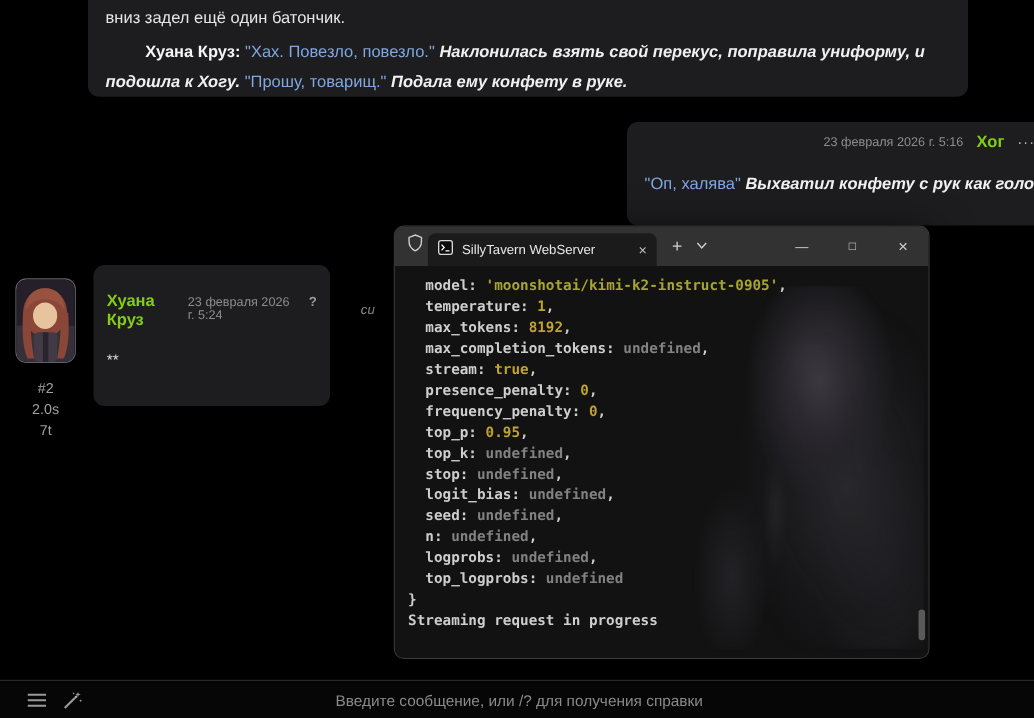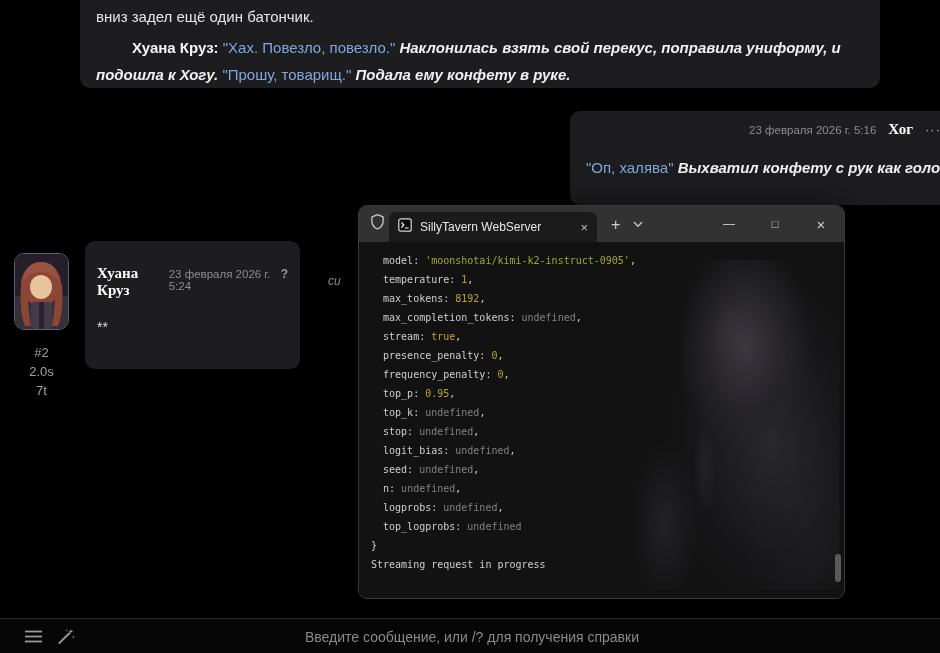--- a/index.html
+++ b/index.html
@@ -12,21 +12,21 @@
   .msg-top .line1{margin-bottom:6px;line-height:22px;}
   .rich{line-height:27px;}
   .sp-plain{color:#e6e6e6;}
   .sp-bold{color:#f5f5f5;font-weight:bold;margin-left:36px;}
   .sp-quote{color:#7fa7e0;}
   .sp-action{color:#f0f0f0;font-style:italic;font-weight:600;}
 
   .msg-hog{left:570px;top:111px;width:385px;height:94px;padding:10px 14px 0 16px;z-index:2;}
   .hog-header{display:flex;justify-content:flex-end;align-items:center;gap:12px;}
   .timestamp{color:#8d8d8d;font-size:11.5px;}
-  .char-name{color:#ffffff;font-weight:bold;font-size:15px;font-family:Liberation Serif, serif;}
+  .char-name{color:#84cc16;font-weight:bold;font-size:15px;}
   .msg-menu{color:#c0c0c0;font-size:13px;letter-spacing:1px;cursor:pointer;}
   .hog-body{margin-top:16px;font-size:15px;white-space:nowrap;}
 
   .msg-juana{left:85px;top:241px;width:215px;height:128px;padding:24px 12px 12px 12px;}
   .juana-header{display:flex;align-items:baseline;gap:9px;}
   .flag-q{color:#9a9a9a;font-size:12px;font-weight:bold;}
   .juana-body{margin-top:20px;font-size:14px;color:#dcdcdc;}
 
   .partial-text{position:absolute;left:328px;top:274px;color:#9a9a9a;font-size:12px;font-style:italic;}
 
@@ -55,21 +55,21 @@
   .term-body{position:absolute;top:36px;left:0;right:0;bottom:0;background:#121212;}
   .term-art{position:absolute;right:4px;top:18px;width:250px;height:330px;z-index:1;filter:blur(1px);opacity:.95;
     background:
       radial-gradient(ellipse 95px 150px at 62% 26%, #3d3b41 0%, rgba(40,38,44,.75) 45%, transparent 72%),
       radial-gradient(ellipse 140px 230px at 72% 55%, #2a2a2f 0%, rgba(28,28,32,.6) 50%, transparent 75%),
       radial-gradient(ellipse 34px 46px at 58% 22%, rgba(214,206,206,.34) 0%, transparent 70%),
       radial-gradient(ellipse 16px 70px at 46% 62%, rgba(190,190,198,.18) 0%, transparent 72%),
       radial-gradient(ellipse 90px 160px at 86% 78%, #242428 0%, transparent 70%),
       radial-gradient(ellipse 50px 120px at 30% 80%, rgba(40,40,46,.8) 0%, transparent 70%);}
   .term-lines{position:relative;z-index:2;padding:9px 12px;font-family:"DejaVu Sans Mono",monospace;
-              font-size:10px;line-height:19px;font-weight:normal;white-space:pre;}
+              font-size:13px;line-height:19px;font-weight:bold;white-space:pre;}
   .tk-d{color:#cecece;}
   .tk-s{color:#a8a534;}
   .tk-n{color:#c0a22e;}
   .tk-b{color:#c0a22e;}
   .tk-u{color:#828282;}
   .term-scrollbar{position:absolute;right:2px;top:0;bottom:0;width:9px;z-index:3;cursor:pointer;}
   .term-thumb{position:absolute;right:1px;top:312px;width:6px;height:28px;background:#5a5a5a;border-radius:3px;}
 
   
   .composer{position:absolute;left:0;right:0;bottom:0;height:34px;background:#060606;border-top:1px solid #2c2c2c;

